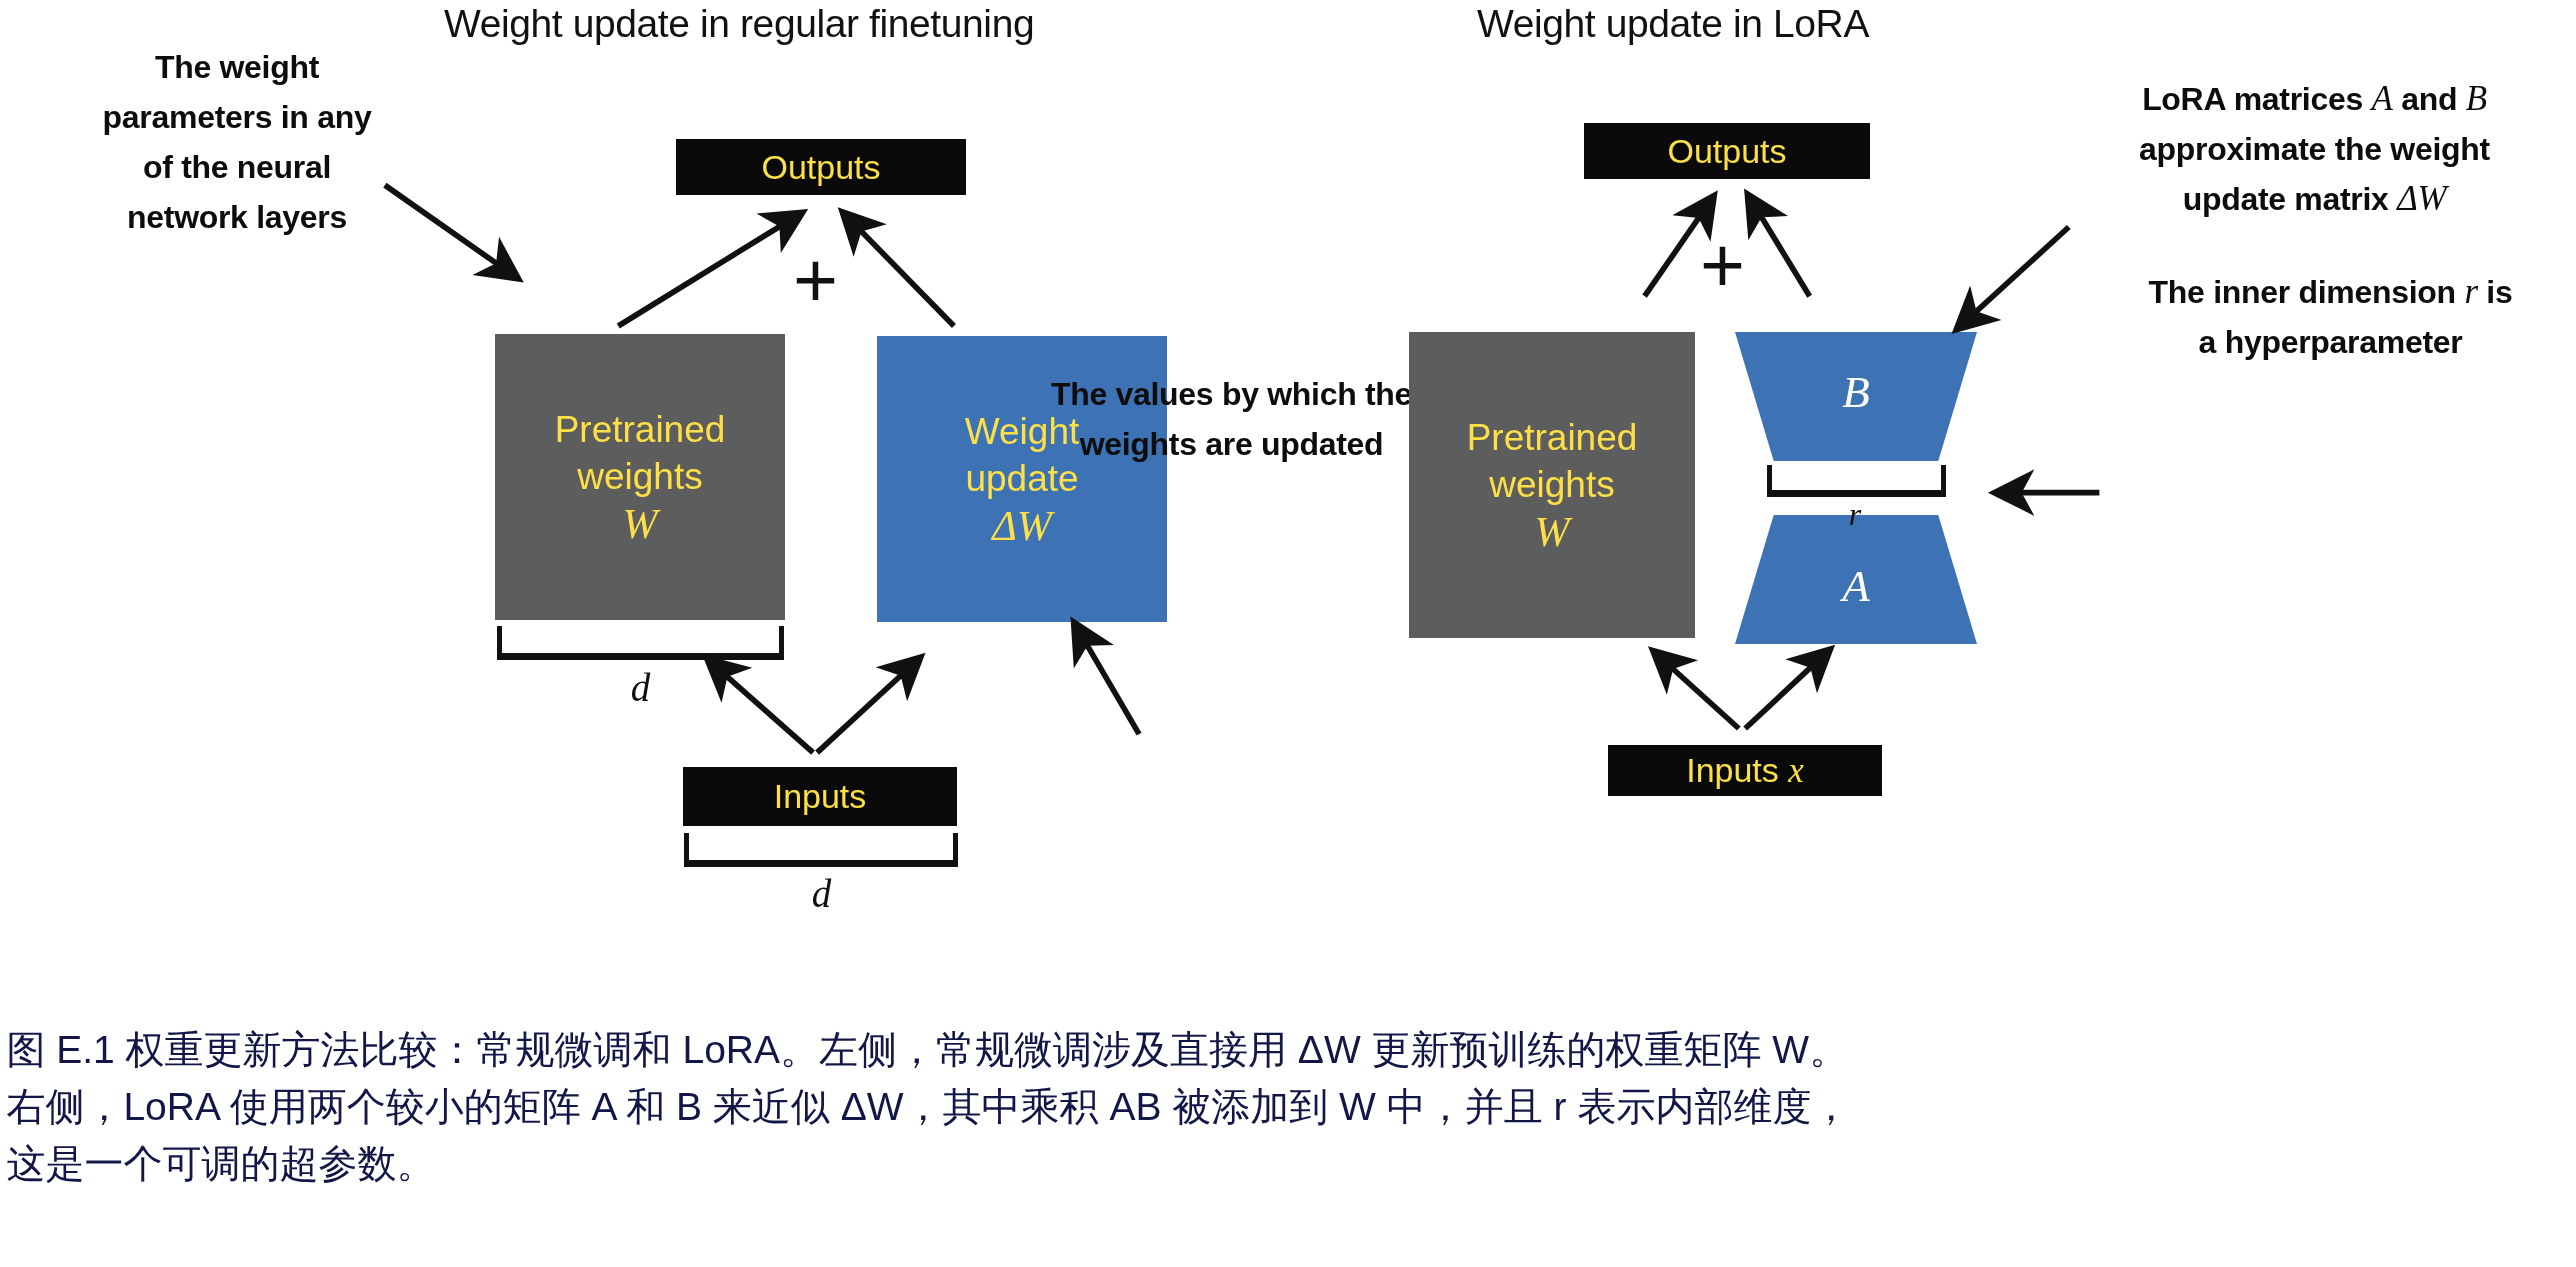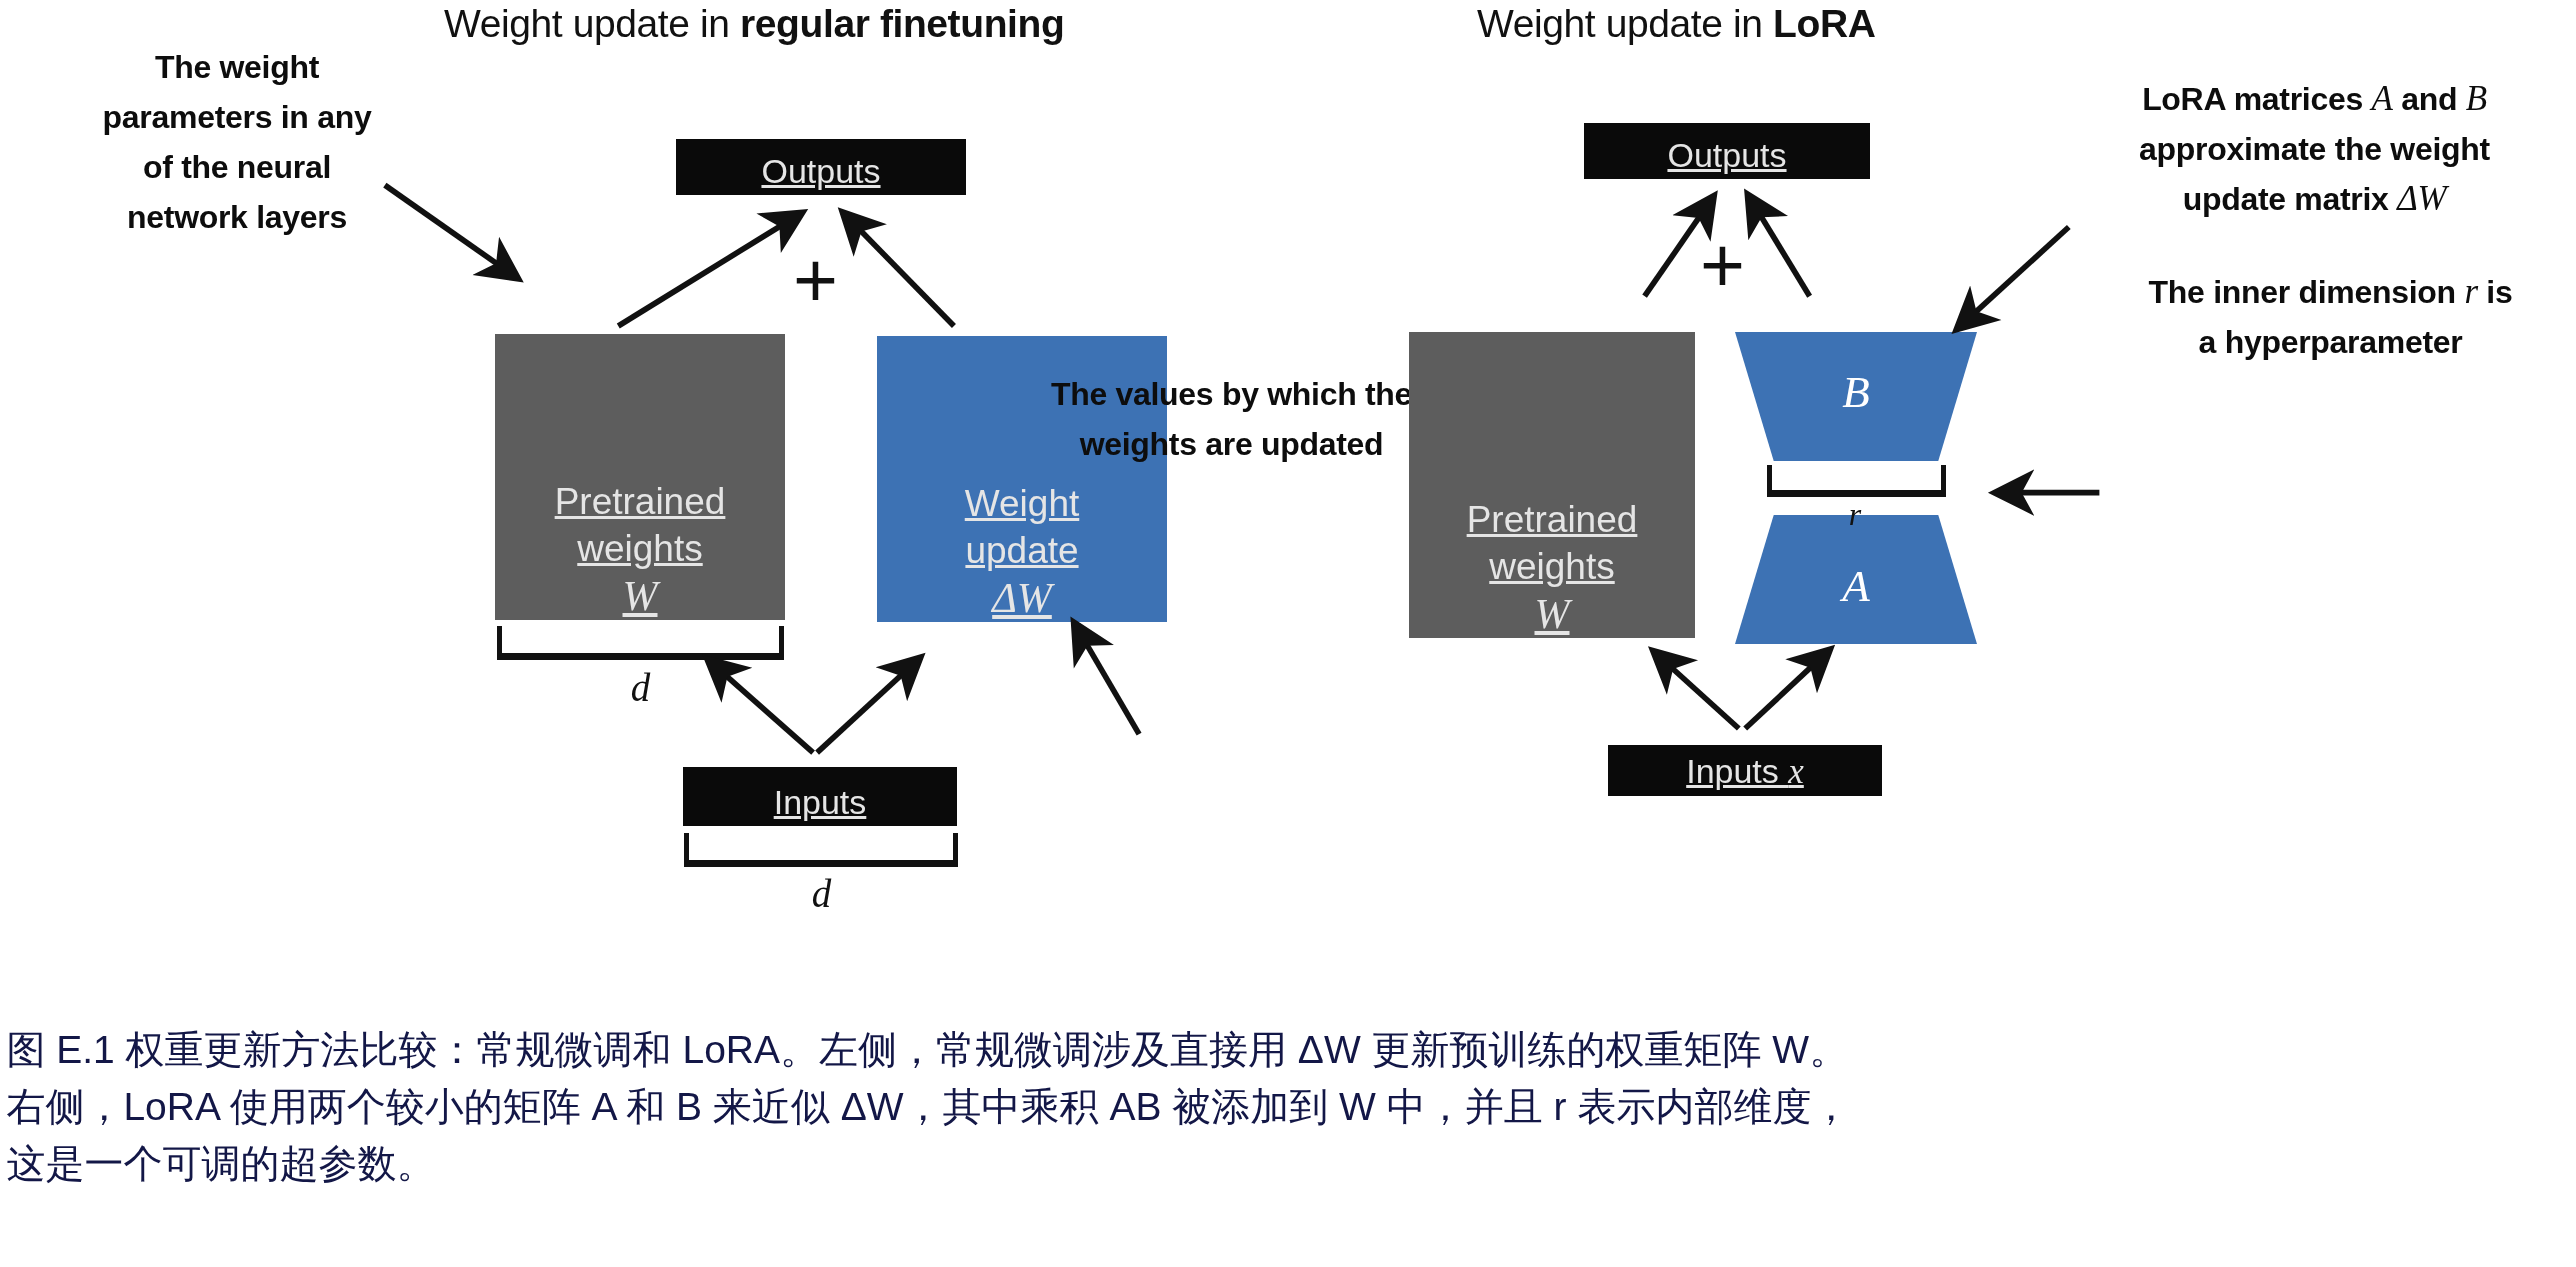--- a/index.html
+++ b/index.html
@@ -24,21 +24,21 @@
 
   
   .panel-title {
     position: absolute;
     font-family: "Liberation Sans", sans-serif;
     font-size: 39px;
     color: #111111;
     white-space: nowrap;
     letter-spacing: -0.4px;
   }
-  .panel-title .strong { font-weight: 700; }
+  .panel-title .strong { font-weight: 400; }
   #title-ft { left: 444px; top: 1.6px; }
   #title-lora { left: 1477px; top: 1.6px; }
 
   
   .callout {
     position: absolute;
     font-family: "Liberation Sans", sans-serif;
     font-weight: 700;
     font-size: 32px;
     line-height: 50px;
@@ -56,28 +56,27 @@
   #callout-values   { left: 1030px; top: 369px; width: 403px; }
   #callout-lora-ab  { left: 2081px; top: 74px;  width: 467px; }
   #callout-inner-r  { left: 2117px; top: 229px; width: 427px; margin-top: 38px; }
 
   
   .box {
     position: absolute;
     box-sizing: border-box;
     display: flex;
     align-items: center;
-    justify-content: flex-end;
+    justify-content: center;
     flex-direction: column;
-    color: #e5e5e5;
+    color: #fde047;
     font-family: "Liberation Sans", sans-serif;
     font-size: 37px;
     line-height: 47px;
     text-align: center;
-    text-decoration: underline;
   }
   .box.black { background: #0a0a0a; }
   .box.gray  { background: #5d5d5d; }
   .box.blue  { background: #3d72b4; }
 
   .box .mathvar {
     font-family: "Liberation Serif", serif;
     font-style: italic;
     font-weight: 400;
     font-size: 42px;

